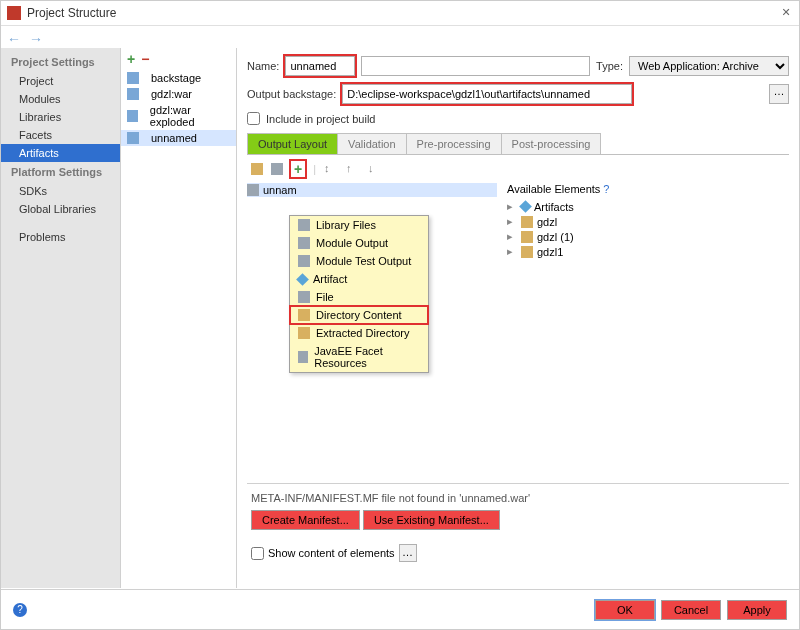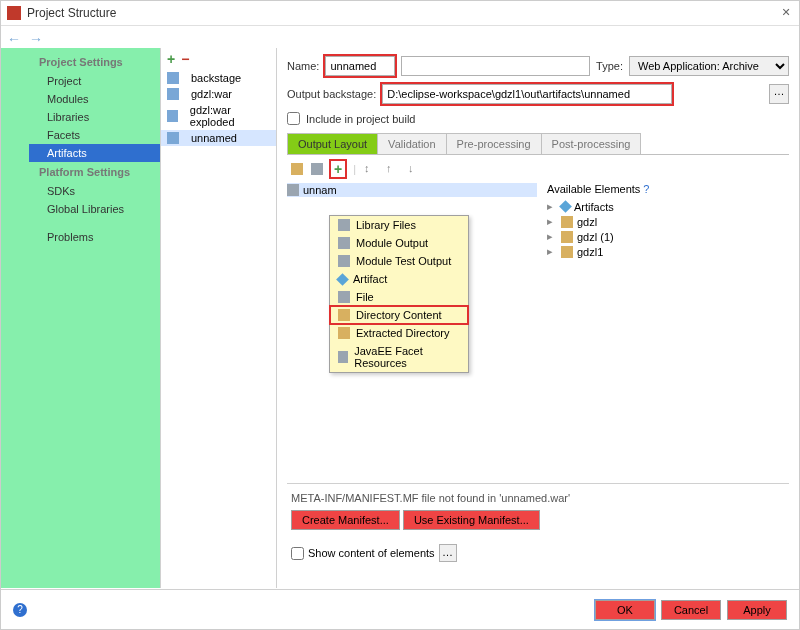--- a/index.html
+++ b/index.html
@@ -12,21 +12,21 @@
 .titlebar .close { width: 14px; height: 14px; color: #666; cursor: pointer; text-align: center; }
 
 
 .navbar { height: 22px; display: flex; align-items: center; padding: 0 6px; gap: 8px; }
 .navbar .arrow { color: #7aa7d6; font-size: 14px; }
 
 
 .main { display: flex; height: 540px; }
 
 
-.sidebar { width: 160px; border-right: 1px solid #d0d0d0; background: #86efac; padding-top: 4px; padding-left: 28px; }
+.sidebar { width: 120px; border-right: 1px solid #d0d0d0; background: #e5e5e5; padding-top: 4px; }
 .sidebar .section { color: #777; font-size: 11px; padding: 4px 10px; font-weight: bold; }
 .sidebar .item { padding: 3px 18px; color: #333; cursor: pointer; }
 .sidebar .item.selected { background: #2f6fcf; color: #fff; }
 
 
 .artlist { width: 116px; border-right: 1px solid #d0d0d0; background: #fff; }
 .artlist .tools { height: 22px; display: flex; align-items: center; padding: 0 6px; gap: 6px; }
 .plus { color: #4a9b4a; font-size: 14px; font-weight: bold; }
 .minus { color: #c0392b; font-size: 14px; font-weight: bold; }
 .artlist .al-item { padding: 2px 6px; display: flex; align-items: center; gap: 12px; cursor: pointer; }

